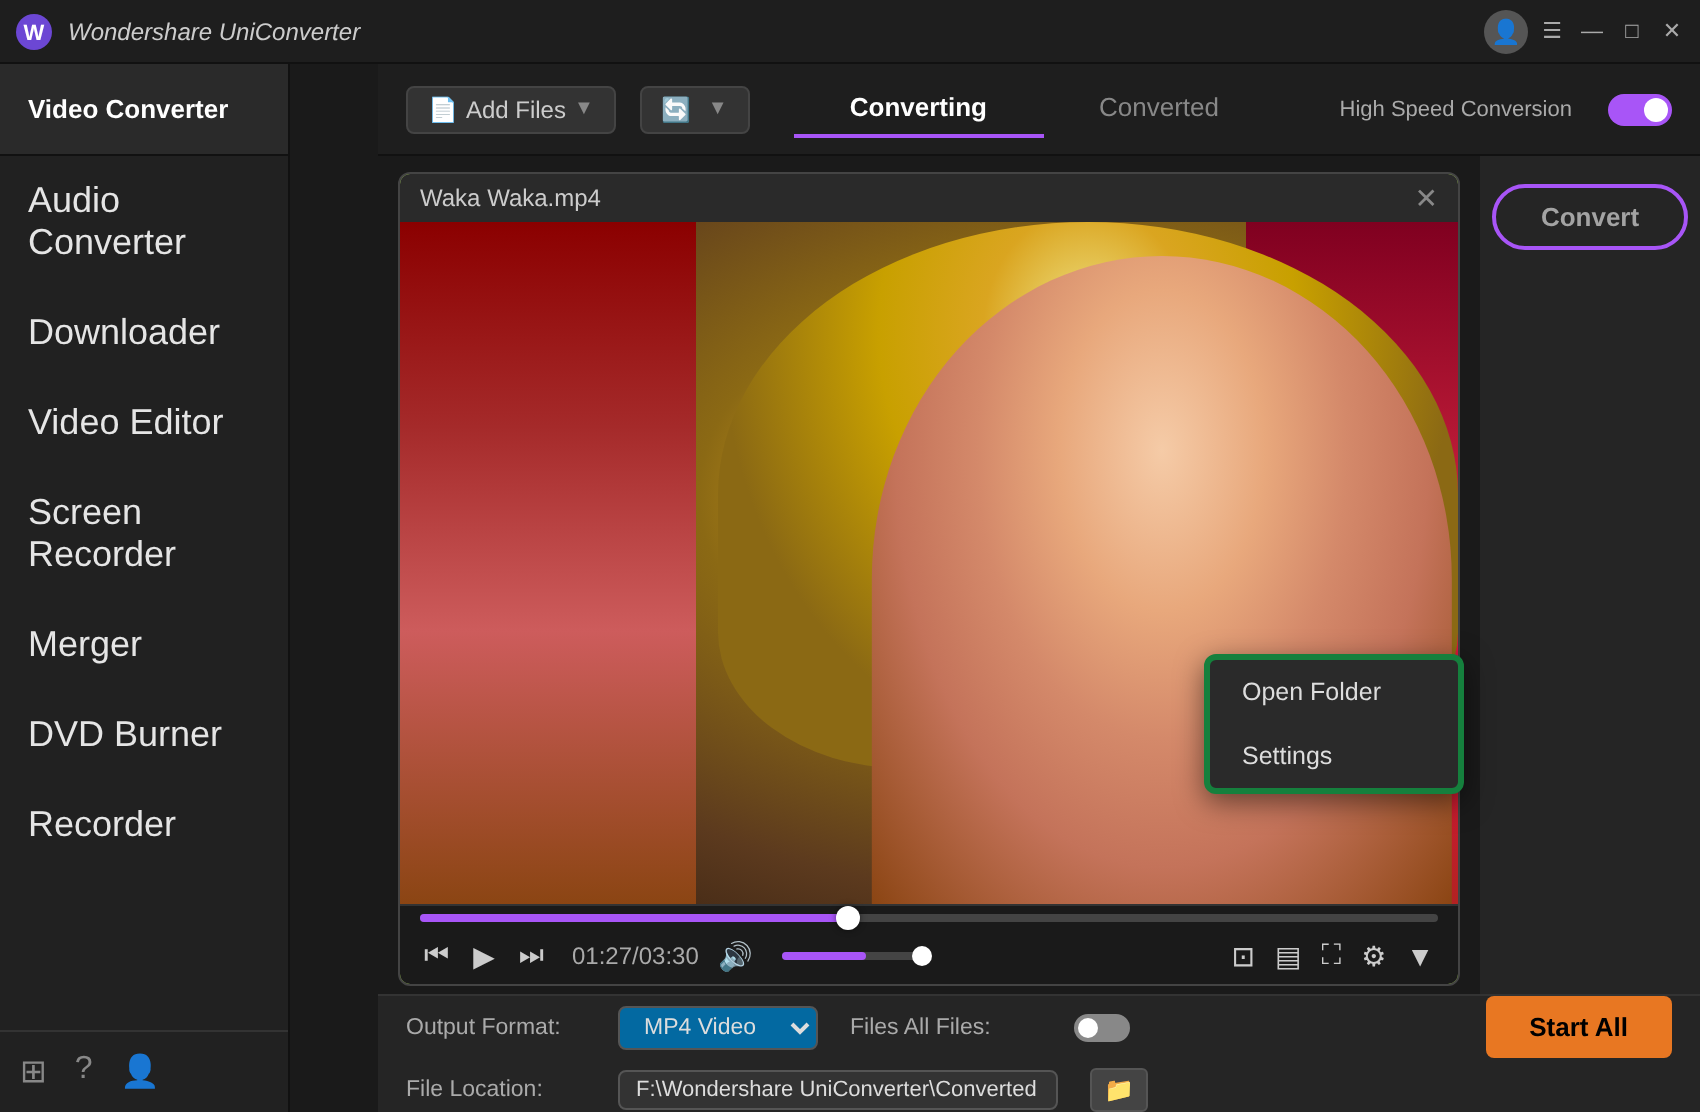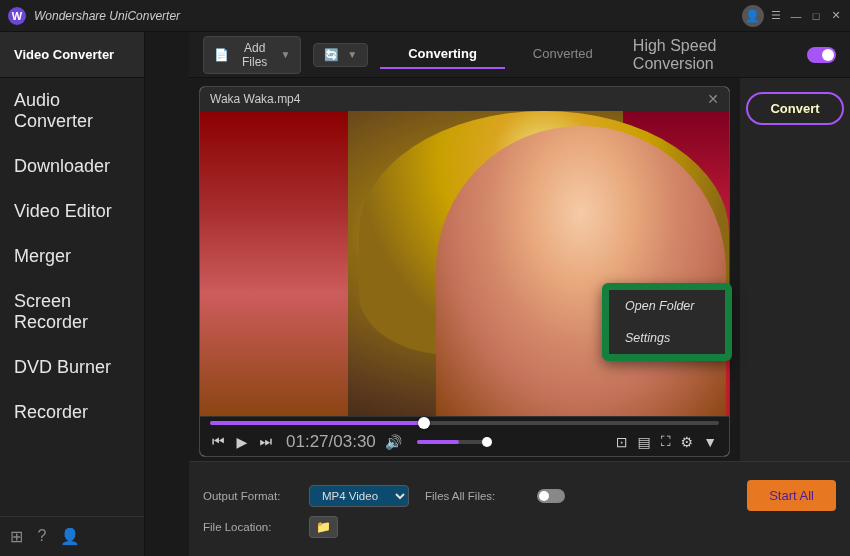--- a/index.html
+++ b/index.html
@@ -143,21 +143,21 @@
       cursor: pointer;
       color: #888;
       border-bottom: 2px solid transparent;
     }
     .tab.active {
       color: #fff;
       font-weight: 600;
       border-bottom: 2px solid #a855f7;
     }
     .high-speed-label {
-      font-size: 16px;
+      font-size: 11px;
       color: #aaa;
       margin-left: auto;
     }
     .toggle-switch {
       width: 32px;
       height: 16px;
       background: #a855f7;
       border-radius: 8px;
       margin-left: 6px;
       position: relative;
@@ -308,21 +308,21 @@
       border: none;
       color: #ccc;
       cursor: pointer;
       font-size: 14px;
       padding: 2px;
       display: flex;
       align-items: center;
       justify-content: center;
     }
     .time-display {
-      font-size: 17px;
+      font-size: 12px;
       color: #aaa;
       margin-left: 4px;
       white-space: nowrap;
     }
     .volume-bar {
       width: 70px;
       height: 4px;
       background: #444;
       border-radius: 2px;
       position: relative;
@@ -356,50 +356,50 @@
       background: #252525;
       display: flex;
       flex-direction: column;
       align-items: center;
       padding-top: 14px;
       flex-shrink: 0;
     }
     .convert-btn {
       background: transparent;
       border: 2px solid #a855f7;
-      color: #fef9c3;
+      color: #a3a3a3;
       border-radius: 20px;
       padding: 7px 22px;
       font-size: 13px;
       font-weight: 600;
       cursor: pointer;
     }
 
     
     .bottom-bar {
       background: #252525;
-      padding: 18px 14px;
+      padding: 0 14px;
       display: flex;
       flex-direction: column;
       gap: 5px;
       border-top: 1px solid #333;
       flex-shrink: 0;
     }
     .bottom-row {
       display: flex;
       align-items: center;
       gap: 16px;
     }
     .bottom-label {
       font-size: 11.5px;
       color: #aaa;
       min-width: 90px;
     }
     .format-select {
-      background: #0c4a6e;
+      background: #0369a1;
       border: 1px solid #555;
       color: #ddd;
       font-size: 11.5px;
       padding: 3px 8px;
       border-radius: 4px;
       cursor: pointer;
       min-width: 100px;
     }
     .merge-toggle {
       width: 28px;
@@ -434,42 +434,41 @@
       border: 1px solid #555;
       color: #ccc;
       border-radius: 3px;
       padding: 3px 6px;
       cursor: pointer;
       font-size: 12px;
     }
     .start-all-btn {
       background: #e87722;
       border: none;
-      color: #4c1d95;
+      color: #000000;
       border-radius: 4px;
       padding: 8px 22px;
       font-size: 13px;
-      font-weight: 400;
+      font-weight: 700;
       cursor: pointer;
       margin-left: auto;
     }
 
     
     .context-menu {
       position: absolute;
       right: 118px;
       bottom: 100px;
       background: #2a2a2a;
-      border: 7px solid #15803d;
+      border: 3px solid #15803d;
       border-radius: 6px;
       min-width: 130px;
       z-index: 100;
       box-shadow: 0 4px 14px rgba(0,0,0,0.5);
       overflow: hidden;
-      font-style: italic;
     }
     .context-menu-item {
       padding: 9px 16px;
       font-size: 12.5px;
       color: #ddd;
       cursor: pointer;
     }
 
     
     .chevron { font-size: 10px; color: #888; }
@@ -517,24 +516,24 @@
     <div class="sidebar-item">
       <span>Audio Converter</span>
     </div>
     <div class="sidebar-item">
       <span>Downloader</span>
     </div>
     <div class="sidebar-item">
       <span>Video Editor</span>
     </div>
     <div class="sidebar-item">
+      <span>Screen Recorder</span>
+    </div>
+    <div class="sidebar-item">
       <span>Merger</span>
-    </div>
-    <div class="sidebar-item">
-      <span>Screen Recorder</span>
     </div>
     <div class="sidebar-item">
       <span>DVD Burner</span>
     </div>
     <div class="sidebar-item">
       <span>Recorder</span>
     </div>
     <div class="sidebar-bottom">
       <span class="sidebar-bottom-icon">⊞</span>
       <span class="sidebar-bottom-icon">?</span>
@@ -631,18 +630,19 @@
         <span class="bottom-label">Output Format:</span>
         <select class="format-select">
           <option>MP4 Video</option>
         </select>
         <span class="bottom-label">Files All Files:</span>
         <div class="merge-toggle"></div>
         <button class="start-all-btn">Start All</button>
       </div>
       <div class="bottom-row">
         <span class="bottom-label">File Location:</span>
+        <input class="location-input" type="text" value="F:\Wondershare UniConverter\Converted" style="">
         <button class="folder-icon-btn">📁</button>
       </div>
     </div>
 
   </div>
 </div>
 
 </body></html>

